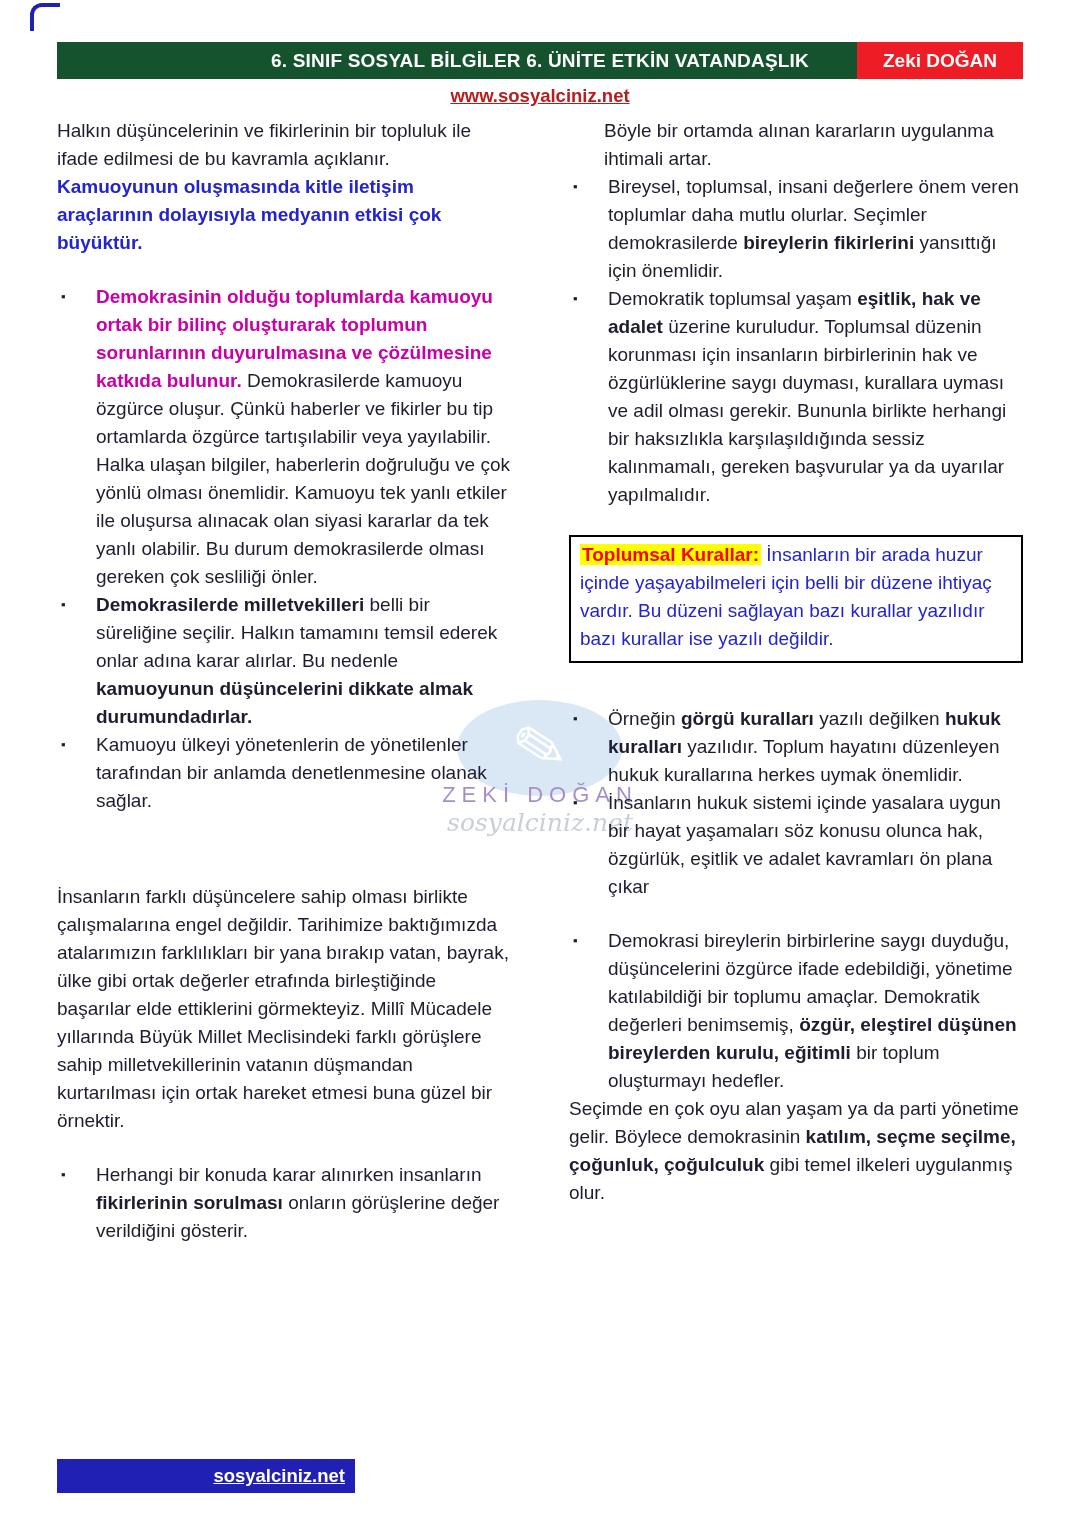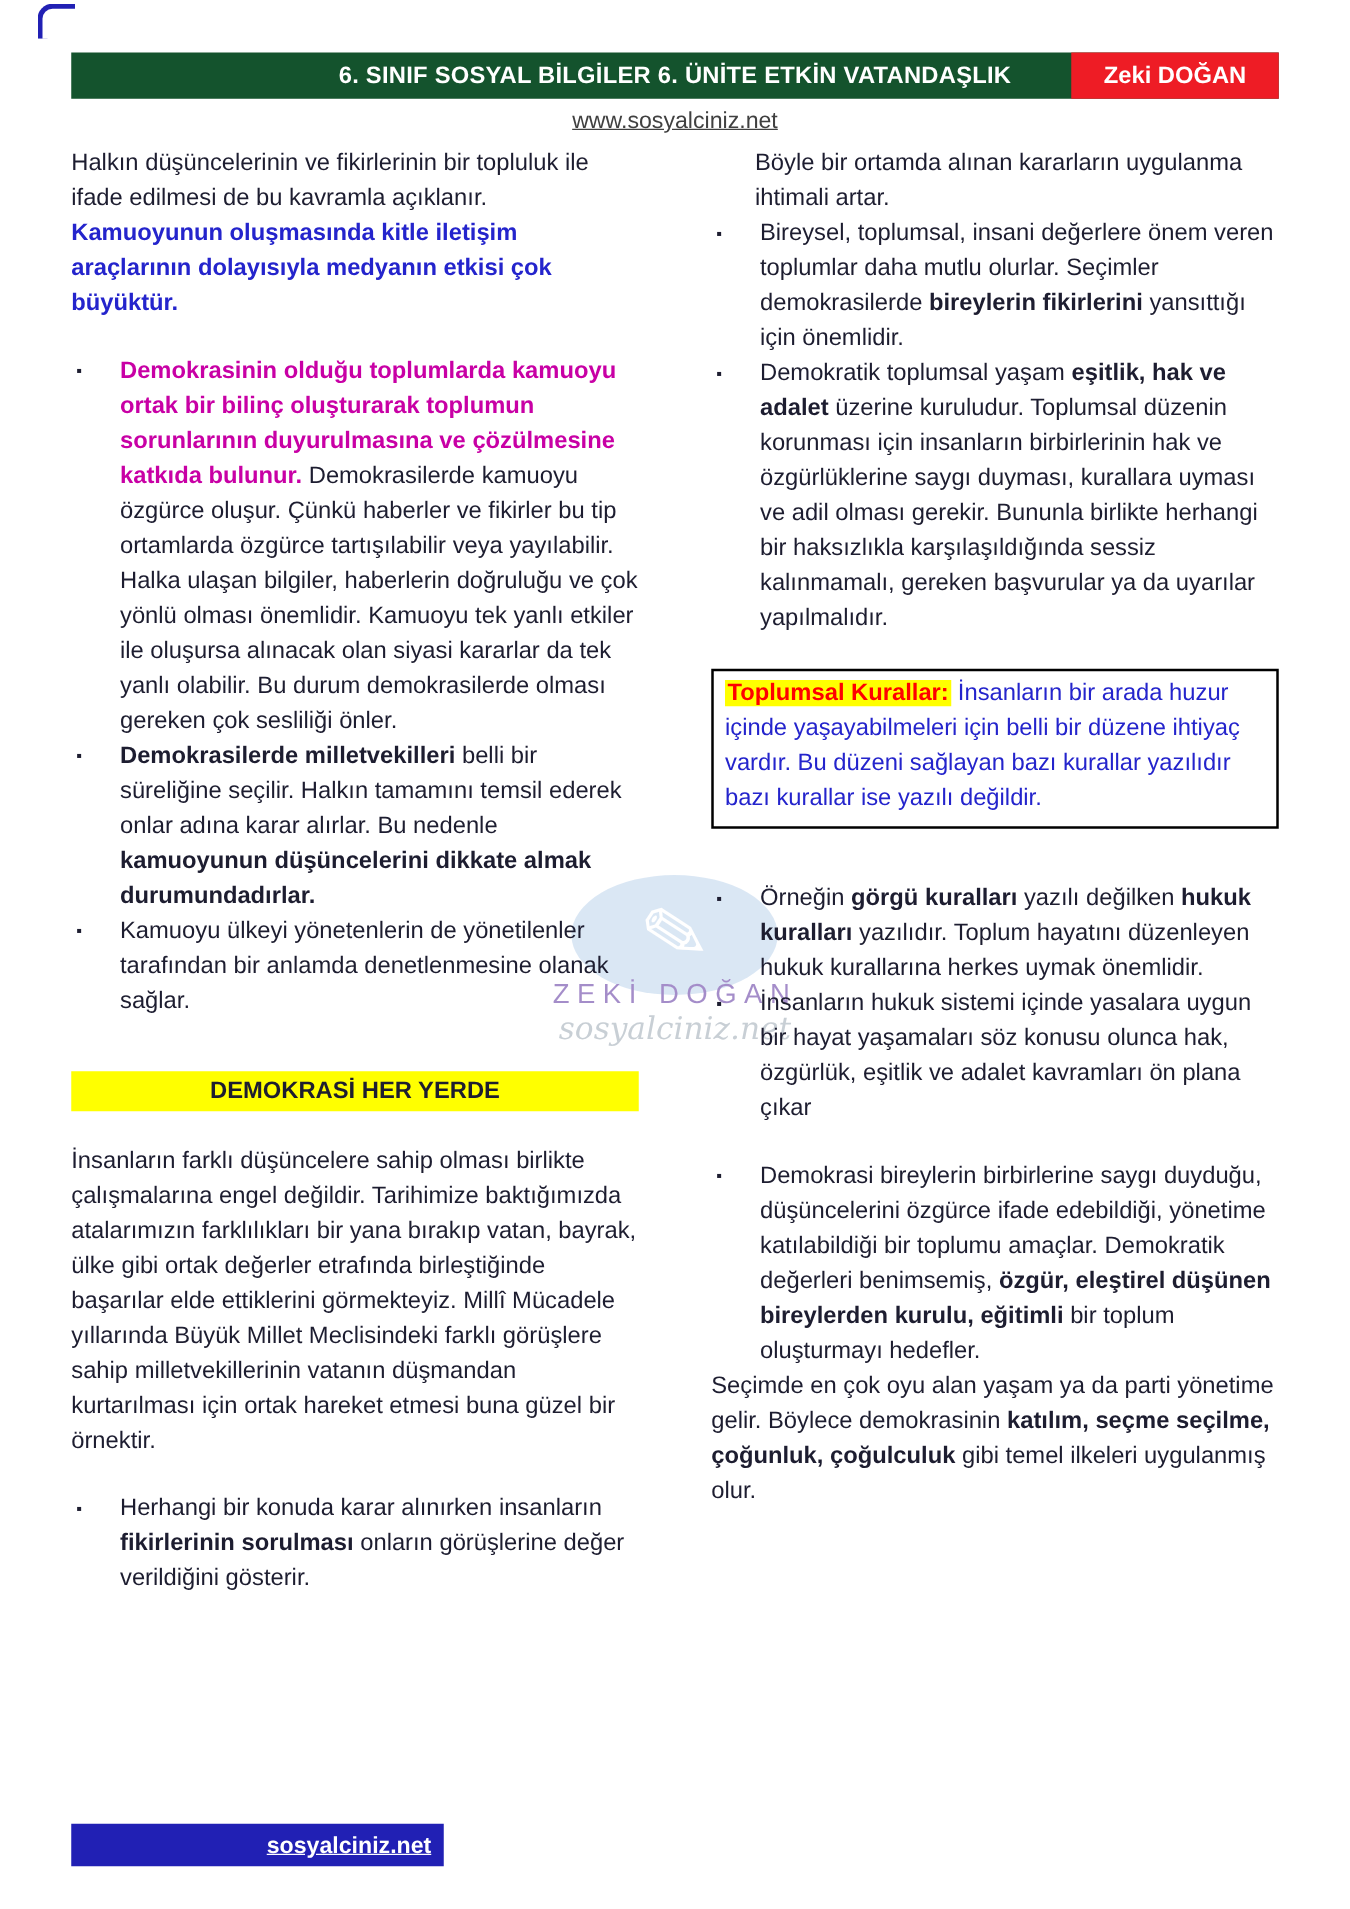--- a/index.html
+++ b/index.html
@@ -27,21 +27,21 @@
     display: flex; align-items: center; justify-content: center;
   }
   .topbar-author {
     position: absolute; right: 0; top: 0; bottom: 0; width: 166px;
     background: #ee1c25; color: #fff;
     font-weight: bold; font-size: 19px;
     display: flex; align-items: center; justify-content: center;
   }
 
   .linkrow { text-align: center; margin: 6px 0 10px; position: relative; z-index: 2; }
-  .linkrow a { color: #404040; font-weight: normal; font-size: 18.5px; text-decoration: underline; }
+  .linkrow a { color: #b91c1c; font-weight: bold; font-size: 18.5px; text-decoration: underline; }
 
   .columns {
     display: flex; gap: 58px;
     position: relative; z-index: 1;
     font-size: 19px; line-height: 28px;
   }
   .col { flex: 1; min-width: 0; }
 
   .cont { padding-left: 35px; }
   .bullet { display: flex; }
@@ -116,21 +116,20 @@
         </div>
         <div class="bullet">
           <span class="marker">▪</span>
           <span class="btext"><span class="s-b">Demokrasilerde milletvekilleri </span><span class="s-n">belli bir süreliğine seçilir. Halkın tamamını temsil ederek onlar adına karar alırlar. Bu nedenle </span><span class="s-b">kamuoyunun düşüncelerini dikkate almak durumundadırlar.</span></span>
         </div>
         <div class="bullet">
           <span class="marker">▪</span>
           <span class="btext"><span class="s-n">Kamuoyu ülkeyi yönetenlerin de yönetilenler tarafından bir anlamda denetlenmesine olanak sağlar.</span></span>
         </div>
         <div class="spacer sz-lg"></div>
-        <div class="heading">DEMOKRASİ HER YERDE</div>
         <div class="spacer sz-md"></div>
         <div class="p"><span class="s-n">İnsanların farklı düşüncelere sahip olması birlikte çalışmalarına engel değildir. Tarihimize baktığımızda atalarımızın farklılıkları bir yana bırakıp vatan, bayrak, ülke gibi ortak değerler etrafında birleştiğinde başarılar elde ettiklerini görmekteyiz. Millî Mücadele yıllarında Büyük Millet Meclisindeki farklı görüşlere sahip milletvekillerinin vatanın düşmandan kurtarılması için ortak hareket etmesi buna güzel bir örnektir.</span></div>
         <div class="spacer sz-md"></div>
         <div class="bullet">
           <span class="marker">▪</span>
           <span class="btext"><span class="s-n">Herhangi bir konuda karar alınırken insanların </span><span class="s-b">fikirlerinin sorulması </span><span class="s-n">onların görüşlerine değer verildiğini gösterir.</span></span>
         </div>
       </div>
     <div class="col">
         <div class="cont"><span class="s-n">Böyle bir ortamda alınan kararların uygulanma ihtimali artar.</span></div>

